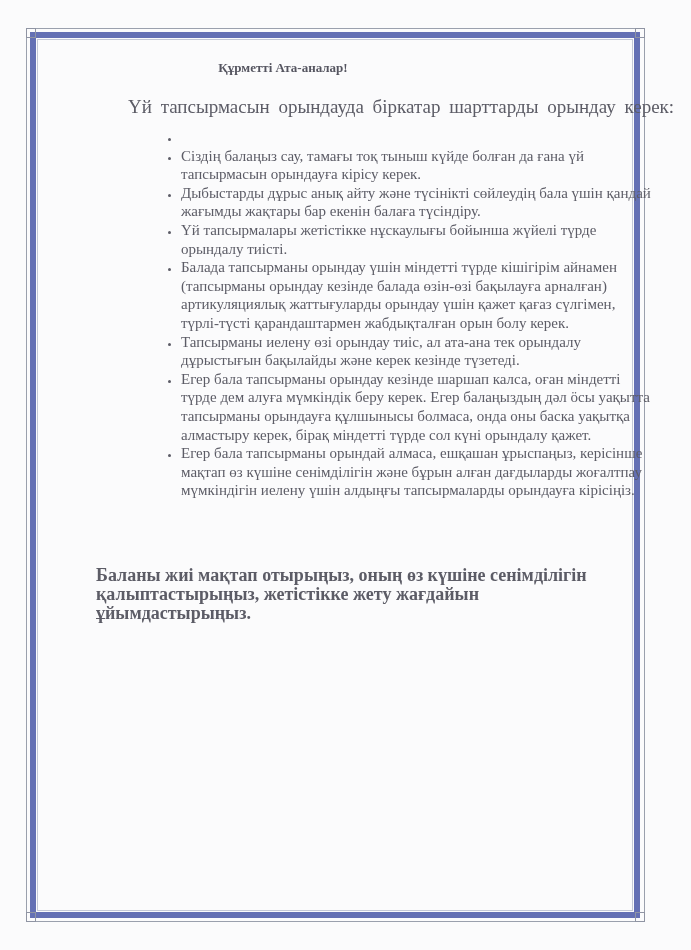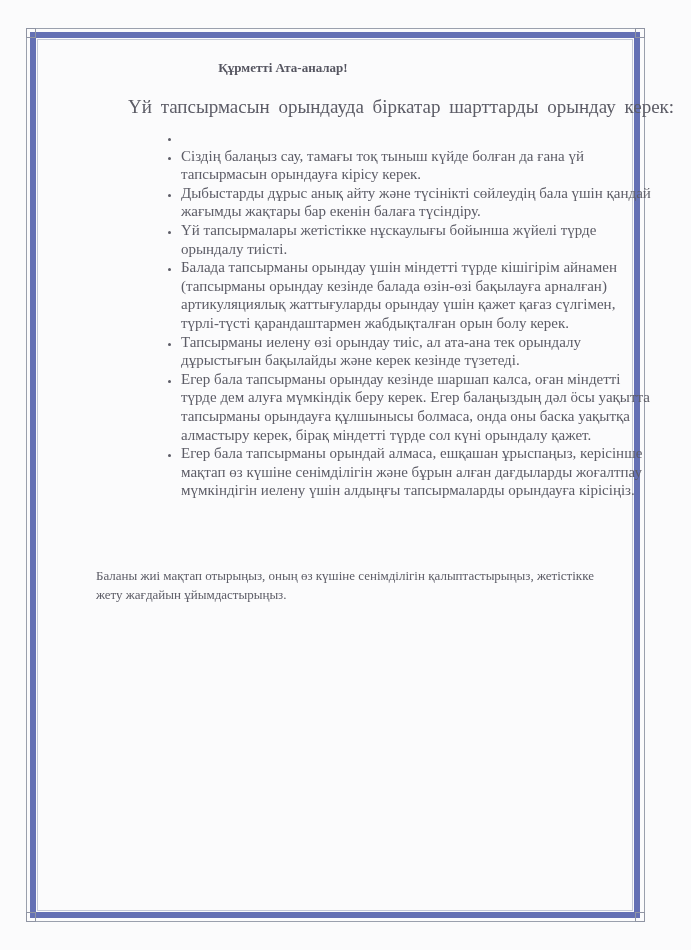--- a/index.html
+++ b/index.html
@@ -31,21 +31,21 @@
       position: absolute; left: 128px; top: 96px; font-size: 19px; word-spacing: 4px;
     }
     ul.items {
       position: absolute; left: 151px; top: 128px; width: 470px;
       margin: 0; padding: 0 0 0 30px; font-size: 15px; line-height: 18.6px;
     }
     ul.items li { list-style: disc; margin: 0; padding: 0; }
     ul.items li::marker { font-size: 11px; }
     .closing {
       position: absolute; left: 96px; top: 566px; width: 500px;
-      font-size: 13px; line-height: 19px;
+      font-size: 18px; line-height: 19px; font-weight: bold;
     }
   </style>
 </head>
 <body>
 
 <div>
   <div class="frame-outer"></div>
   <div class="frame-thick"></div>
   <div class="frame-inner"></div>
   <div class="corner" style="left:26px;top:28px;"></div>

